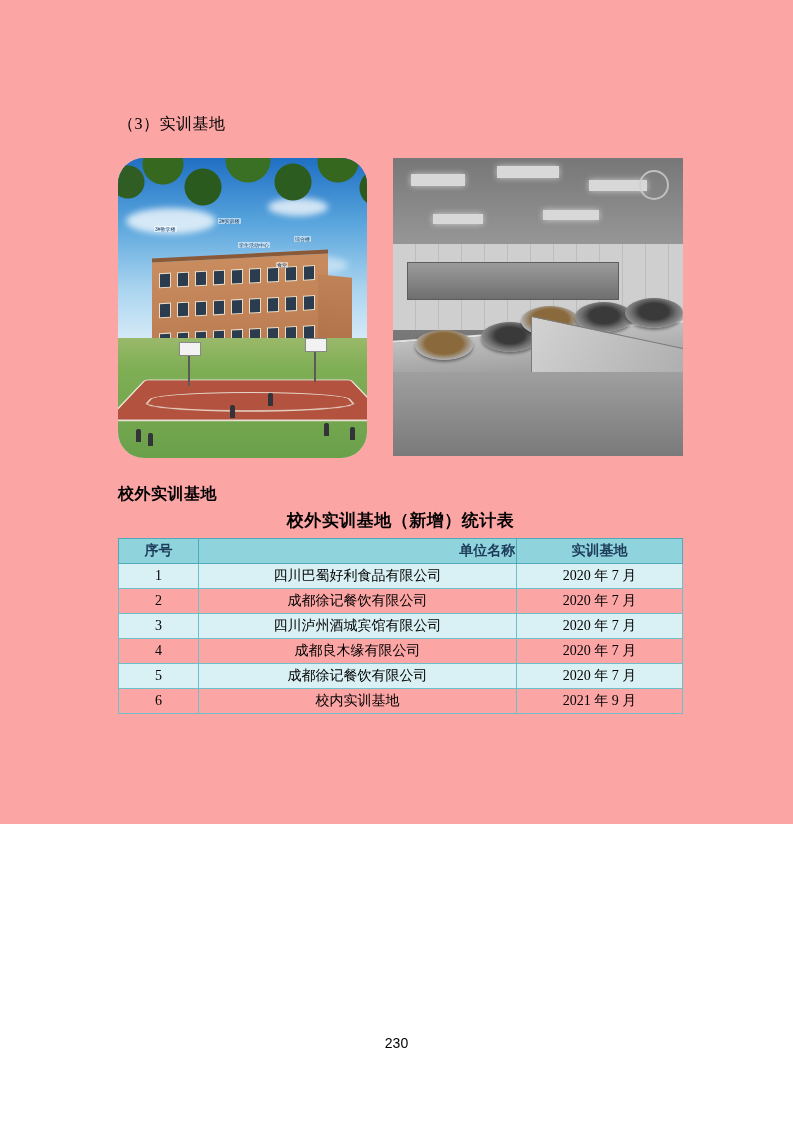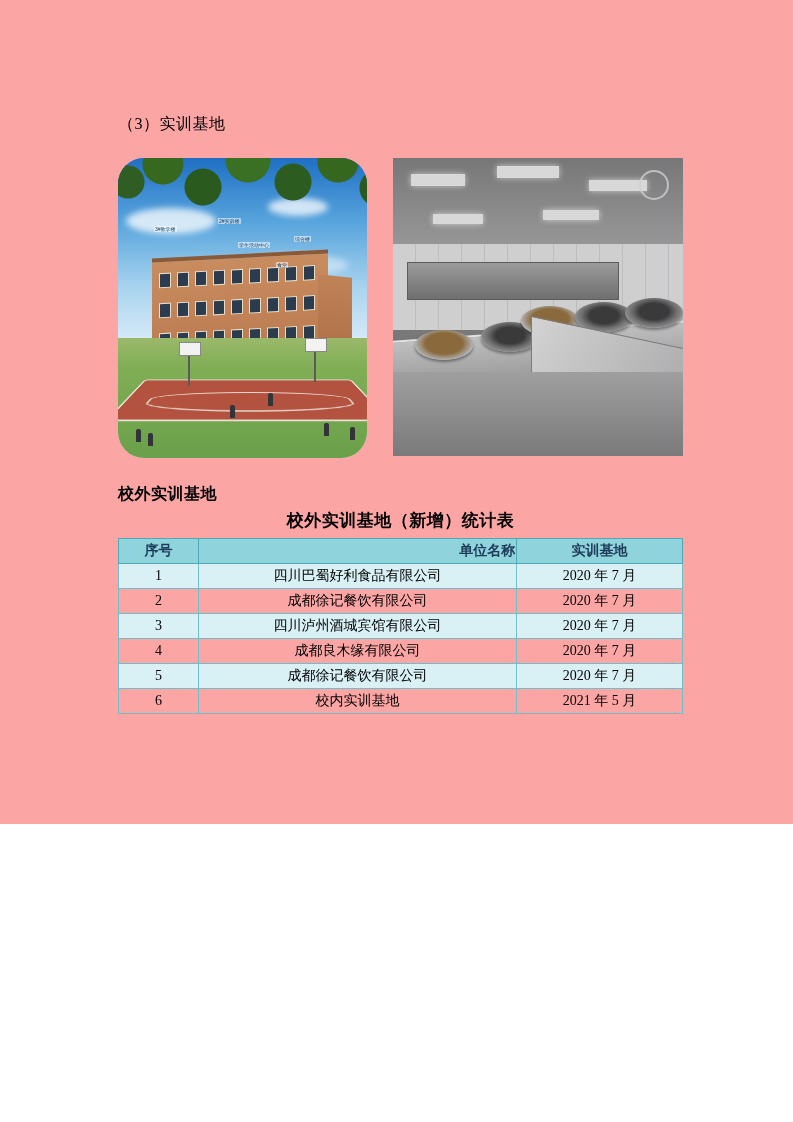--- a/index.html
+++ b/index.html
@@ -395,19 +395,20 @@
           <td>2020 年 7 月</td>
         </tr>
         <tr class="alt">
           <td>5</td>
           <td>成都徐记餐饮有限公司</td>
           <td>2020 年 7 月</td>
         </tr>
         <tr>
           <td>6</td>
           <td>校内实训基地</td>
-          <td>2021 年 5 月</td>
+          <td>2021 年 9 月</td>
         </tr>
       </tbody>
     </table>
   </div>
 
+  <div class="page-number">230</div>
 </div>
 
 </body></html>

